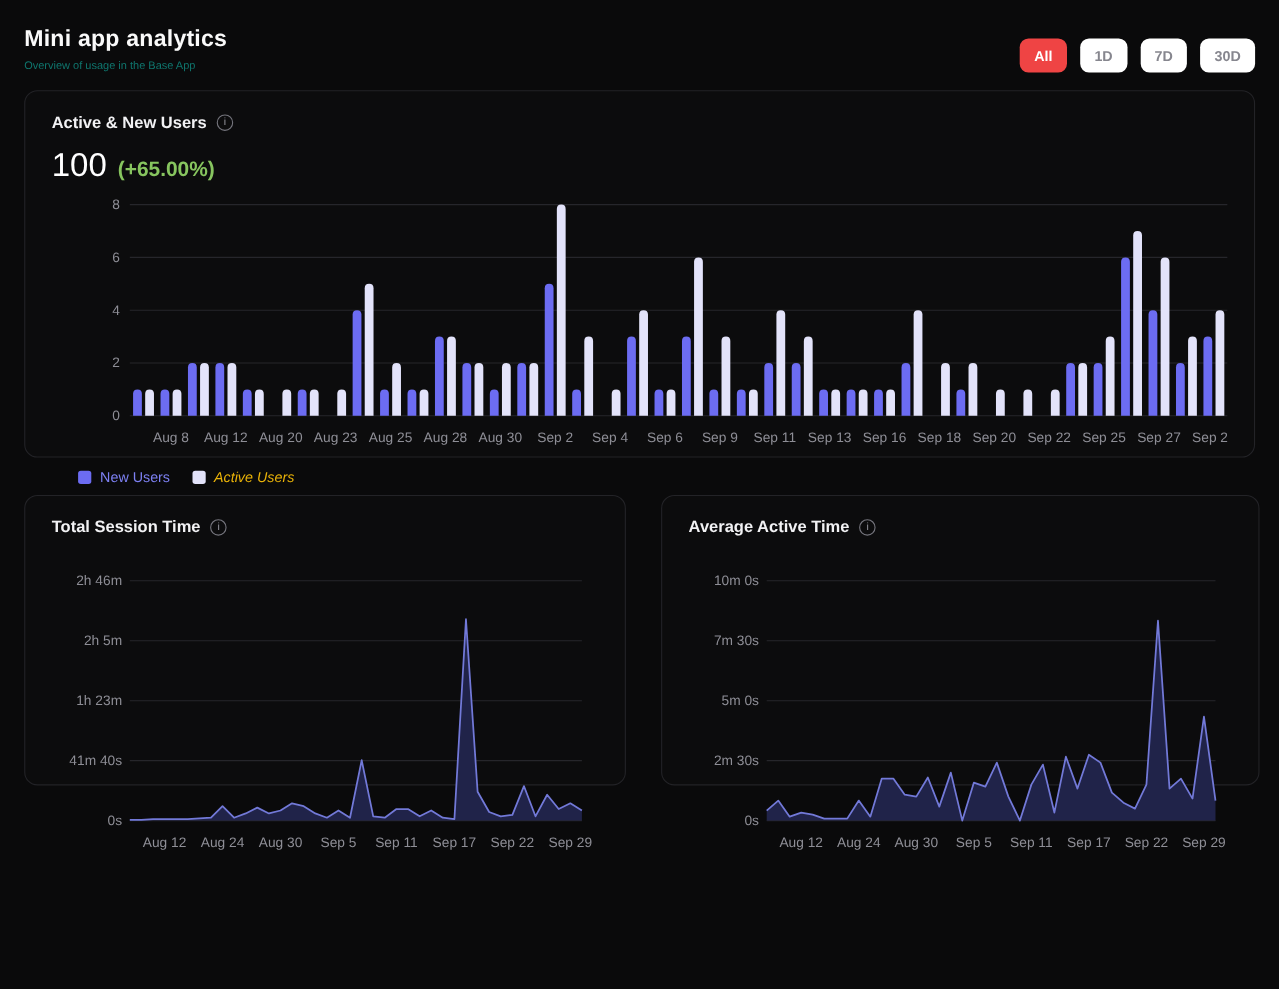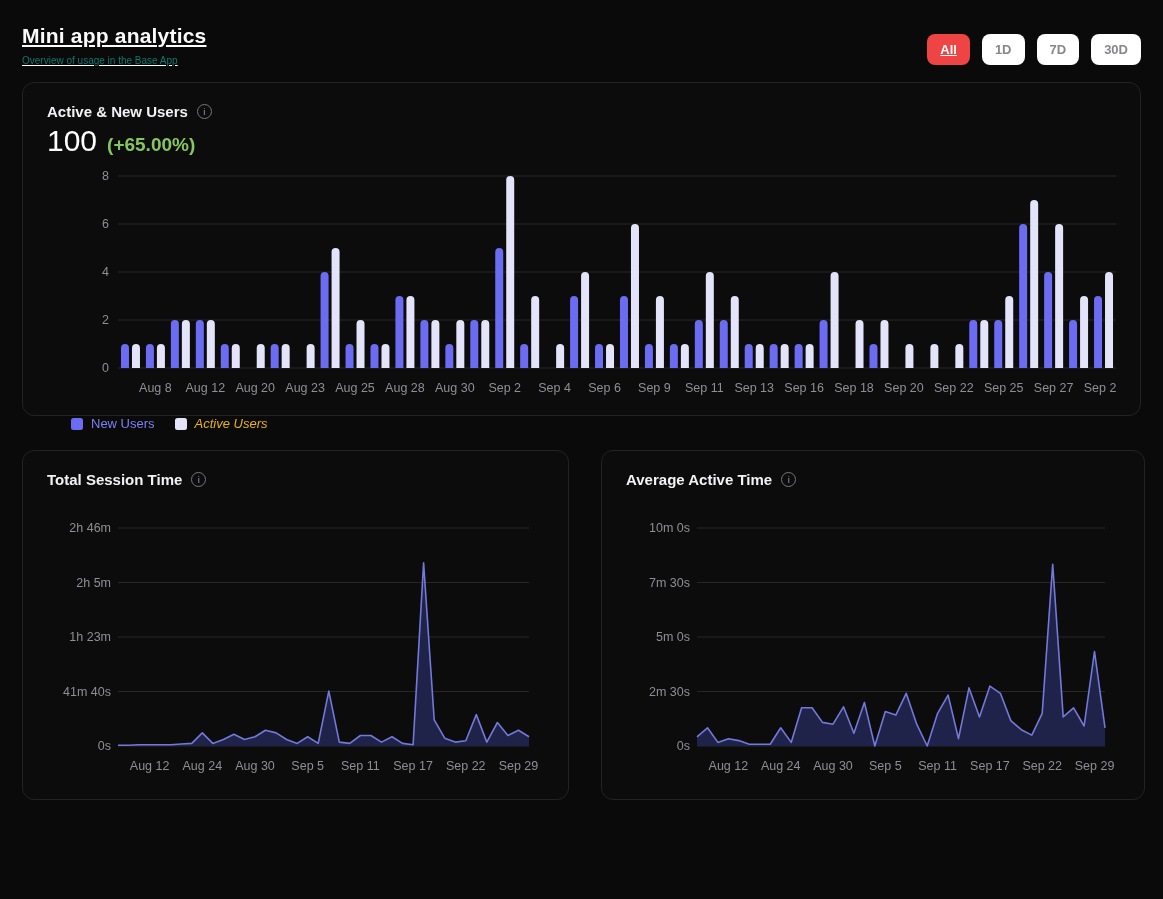--- a/index.html
+++ b/index.html
@@ -6,21 +6,21 @@
   body {
     width:1163px; height:899px;
     background:#0a0a0b;
     font-family:"Liberation Sans", sans-serif;
     color:#ffffff;
     overflow:hidden;
   }
   .page { padding:24px 22px 0 22px; box-sizing:border-box; }
 
   
-  .header { display:flex; justify-content:space-between; align-items:center;text-decoration:underline; }
+  .header { display:flex; justify-content:space-between; align-items:flex-end; }
   .page-title { font-size:21px; font-weight:bold; color:#fafafa; letter-spacing:.2px; }
   .page-subtitle { font-size:10px; color:#0f766e; margin-top:7px; }
   .ranges { display:flex; gap:12px; margin-top:9px; }
   .range-btn {
     border:none; border-radius:8px; padding:8px 13px;
     font-size:13px; font-weight:bold; font-family:inherit;
     background:#ffffff; color:#86868e; cursor:pointer;
   }
   .range-btn.active { background:#ef4444; color:#ffffff; }
 
@@ -31,32 +31,32 @@
   }
   .card-users { margin-top:16px; height:334px; }
   .card-title-row { display:flex; align-items:center; gap:9px; }
   .card-title { font-size:15px; font-weight:bold; color:#f2f2f4; }
   .info-icon {
     width:15px; height:15px; box-sizing:border-box;
     border:1.5px solid #76767e; border-radius:50%;
     display:inline-flex; align-items:center; justify-content:center;
     font-size:9.5px; color:#9a9aa2; font-weight:normal;
   }
-  .value-row { display:flex; align-items:baseline; gap:10px; margin-top:4px; }
+  .value-row { display:flex; align-items:baseline; gap:10px; margin-top:14px; }
   .big-value { font-size:30px; color:#ffffff; }
   .change-value { font-size:19px; font-weight:bold; color:#87c55f; }
 
   .legend { display:flex; gap:20px; margin-top:16px; margin-left:24px; font-size:13px; }
   .legend-item { display:flex; align-items:center; gap:8px; cursor:default; }
   .legend-swatch { width:12px; height:12px; border-radius:2.5px; }
   .legend-label-new { color:#7d80f2; }
   .legend-label-active { color:#eab308;font-style:italic; }
 
   .bottom-row { display:flex; gap:32px; margin-top:34px; }
-  .card-half { flex:1; height:350px; }
+  .card-half { flex:1; height:264px; }
   .chart-wrap { margin-top:10px; }
   .chart-wrap-area { margin-top:24px; }
 
   svg { display:block; }
   svg text { font-family:"Liberation Sans", sans-serif; }
 </style>
 </head>
 <body>
 
 <div class="page">

